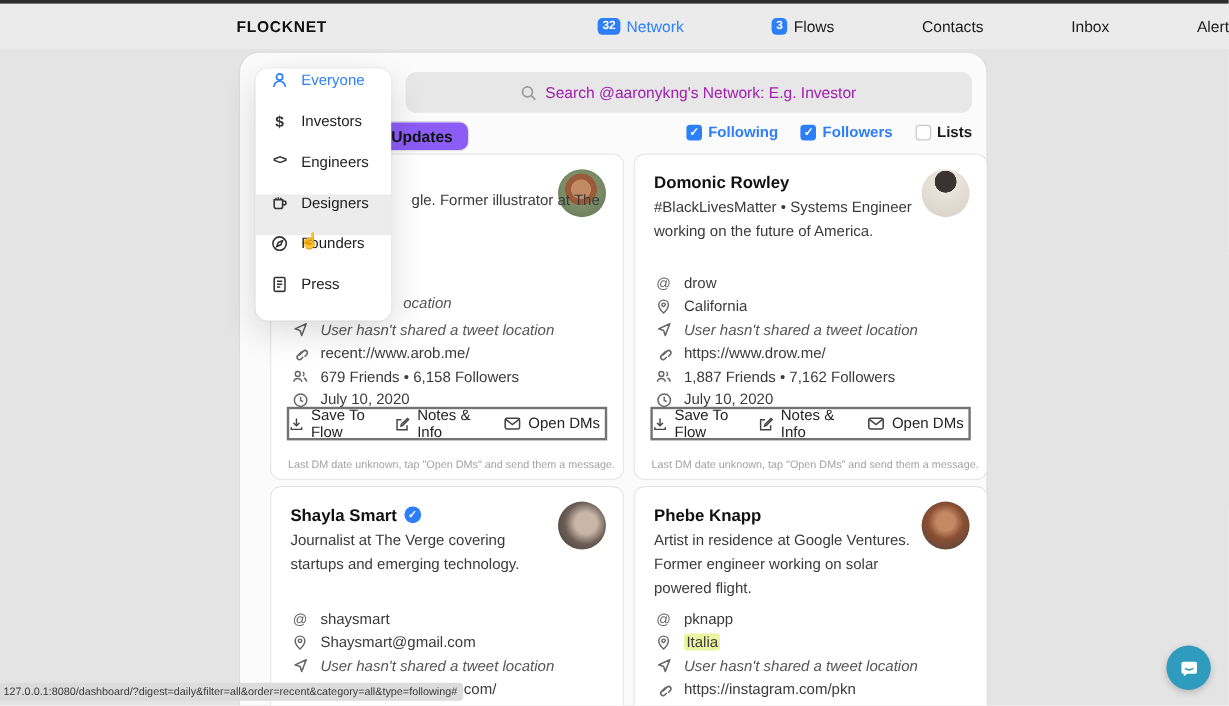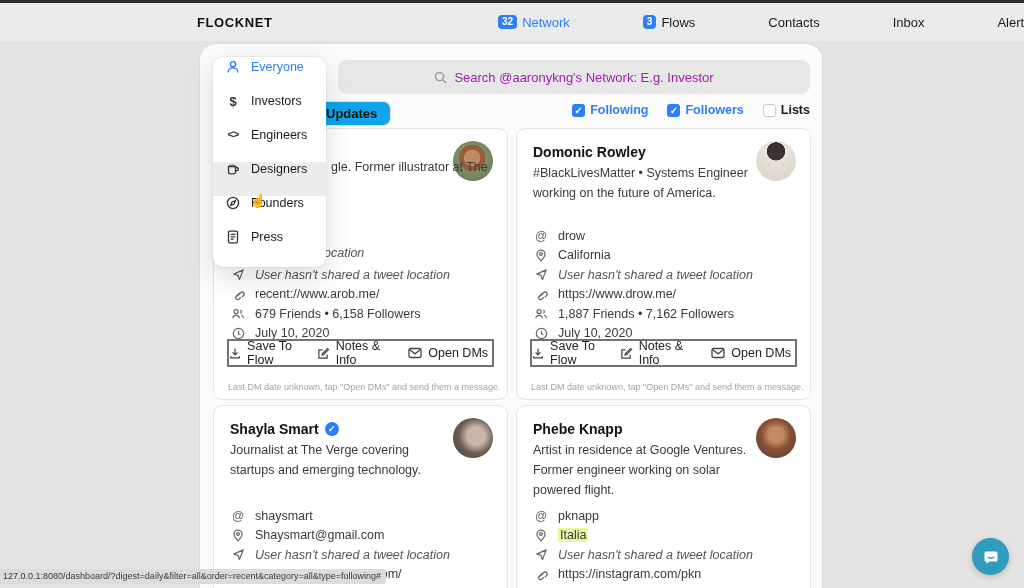--- a/index.html
+++ b/index.html
@@ -15,32 +15,32 @@
   .nav-item { display:flex; align-items:center; gap:5px; font-size:13px; color:#1c1c1e; cursor:pointer; white-space:nowrap;margin-left:48px; }
   .nav-item.active { color:#2d7ff9; }
   .badge { background:#2d7ff9; color:#fff; font-size:10px; font-weight:700; padding:1px 4px; border-radius:4px; line-height:12px; }
 
   
   .panel { position:absolute; left:200px; top:44px; width:622px; height:544px; background:#fbfbfb; border-radius:16px 16px 0 0; box-shadow:0 0 0 1px rgba(0,0,0,0.03); }
 
   .searchbar { position:absolute; left:138px; top:16px; width:472px; height:34px; background:#e7e7e7; border-radius:9px; display:flex; align-items:center; justify-content:center; gap:7px; color:#a21caf; font-size:13px; }
   .searchbar svg { flex:0 0 auto; }
 
-  .updates-pill { position:absolute; left:112px; top:57px; height:25px; background:#0ea5e9; border:1px solid #e2e2e2; border-radius:8px; display:flex; align-items:center; padding:0 13px; font-size:13px; font-weight:700; color:#111; }
+  .updates-pill { position:absolute; left:112px; top:57px; height:25px; background:#8b5cf6; border:1px solid #e2e2e2; border-radius:8px; display:flex; align-items:center; padding:0 13px; font-size:13px; font-weight:700; color:#111; }
 
   .filters { position:absolute; right:12px; top:59px; display:flex; align-items:center; gap:19px; }
   .filter { display:flex; align-items:center; gap:5px; font-size:12.5px; font-weight:700; cursor:pointer; }
   .filter .cb { width:13px; height:13px; border-radius:3px; display:flex; align-items:center; justify-content:center; font-size:10px; color:#fff; }
   .filter.on .cb { background:#2d7ff9; }
   .filter.off .cb { background:#fff; border:1px solid #c9c9c9; }
   .filter.on { color:#2d7ff9; }
   .filter.off { color:#1c1c1e; }
 
   
-  .card { position:absolute; width:295px; height:272px; background:#fff; border:1px solid #e7e7e7; border-radius:9px; }
+  .card { position:absolute; width:295px; height:272px; background:#fff; border:1px solid #e7e7e7; border-radius:9px;margin-left:12px; }
   .card1 { left:13px;  top:84px; }
   .card2 { left:316px; top:84px; }
   .card3 { left:13px;  top:361px; height:280px; }
   .card4 { left:316px; top:361px; height:280px; }
 
   .cname { position:absolute; left:16px; top:15px; font-size:14px; font-weight:800; color:#111; display:flex; align-items:center; gap:6px; }
   .vbadge { width:14px; height:14px; border-radius:50%; background:#2d7ff9; color:#fff; font-size:9px; display:inline-flex; align-items:center; justify-content:center; font-weight:700; }
   .cbio { position:absolute; left:16px; top:34px; width:226px; font-size:12.5px; line-height:20px; color:#3a3a3a; }
   .avatar { position:absolute; right:14px; top:12px; width:40px; height:40px; border-radius:50%; }
   .av1 { background:radial-gradient(circle at 48% 42%, #c08a63 0 26%, #9a5b3a 27% 42%, #7d8f6a 43%, #5f7350 100%); }

